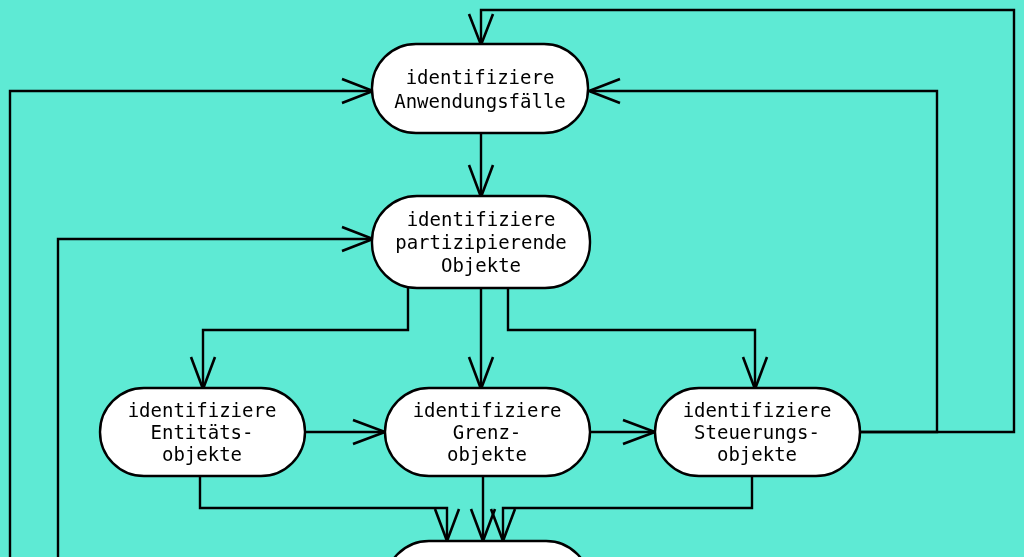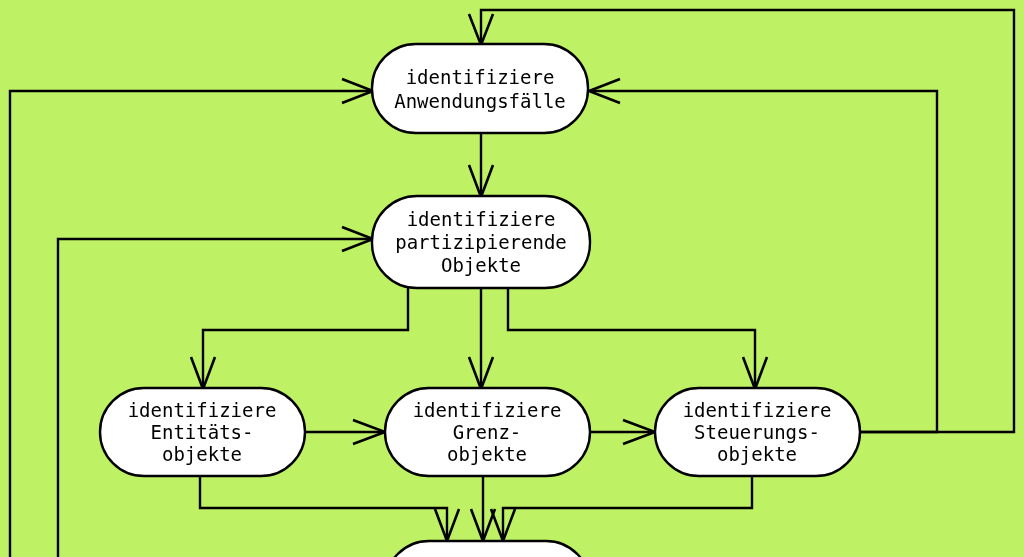--- a/index.html
+++ b/index.html
@@ -7,21 +7,21 @@
     padding: 0;
     background: #ffffff;
   }
   body {
     font-family: "DejaVu Sans Mono", monospace;
   }
   #diagram-root {
     position: relative;
     width: 1024px;
     height: 557px;
-    background: #bef264;
+    background: #5eead4;
     overflow: hidden;
   }
   #flow-svg {
     position: absolute;
     top: 0;
     left: 0;
     width: 1024px;
     height: 557px;
   }
   .node-shape {

